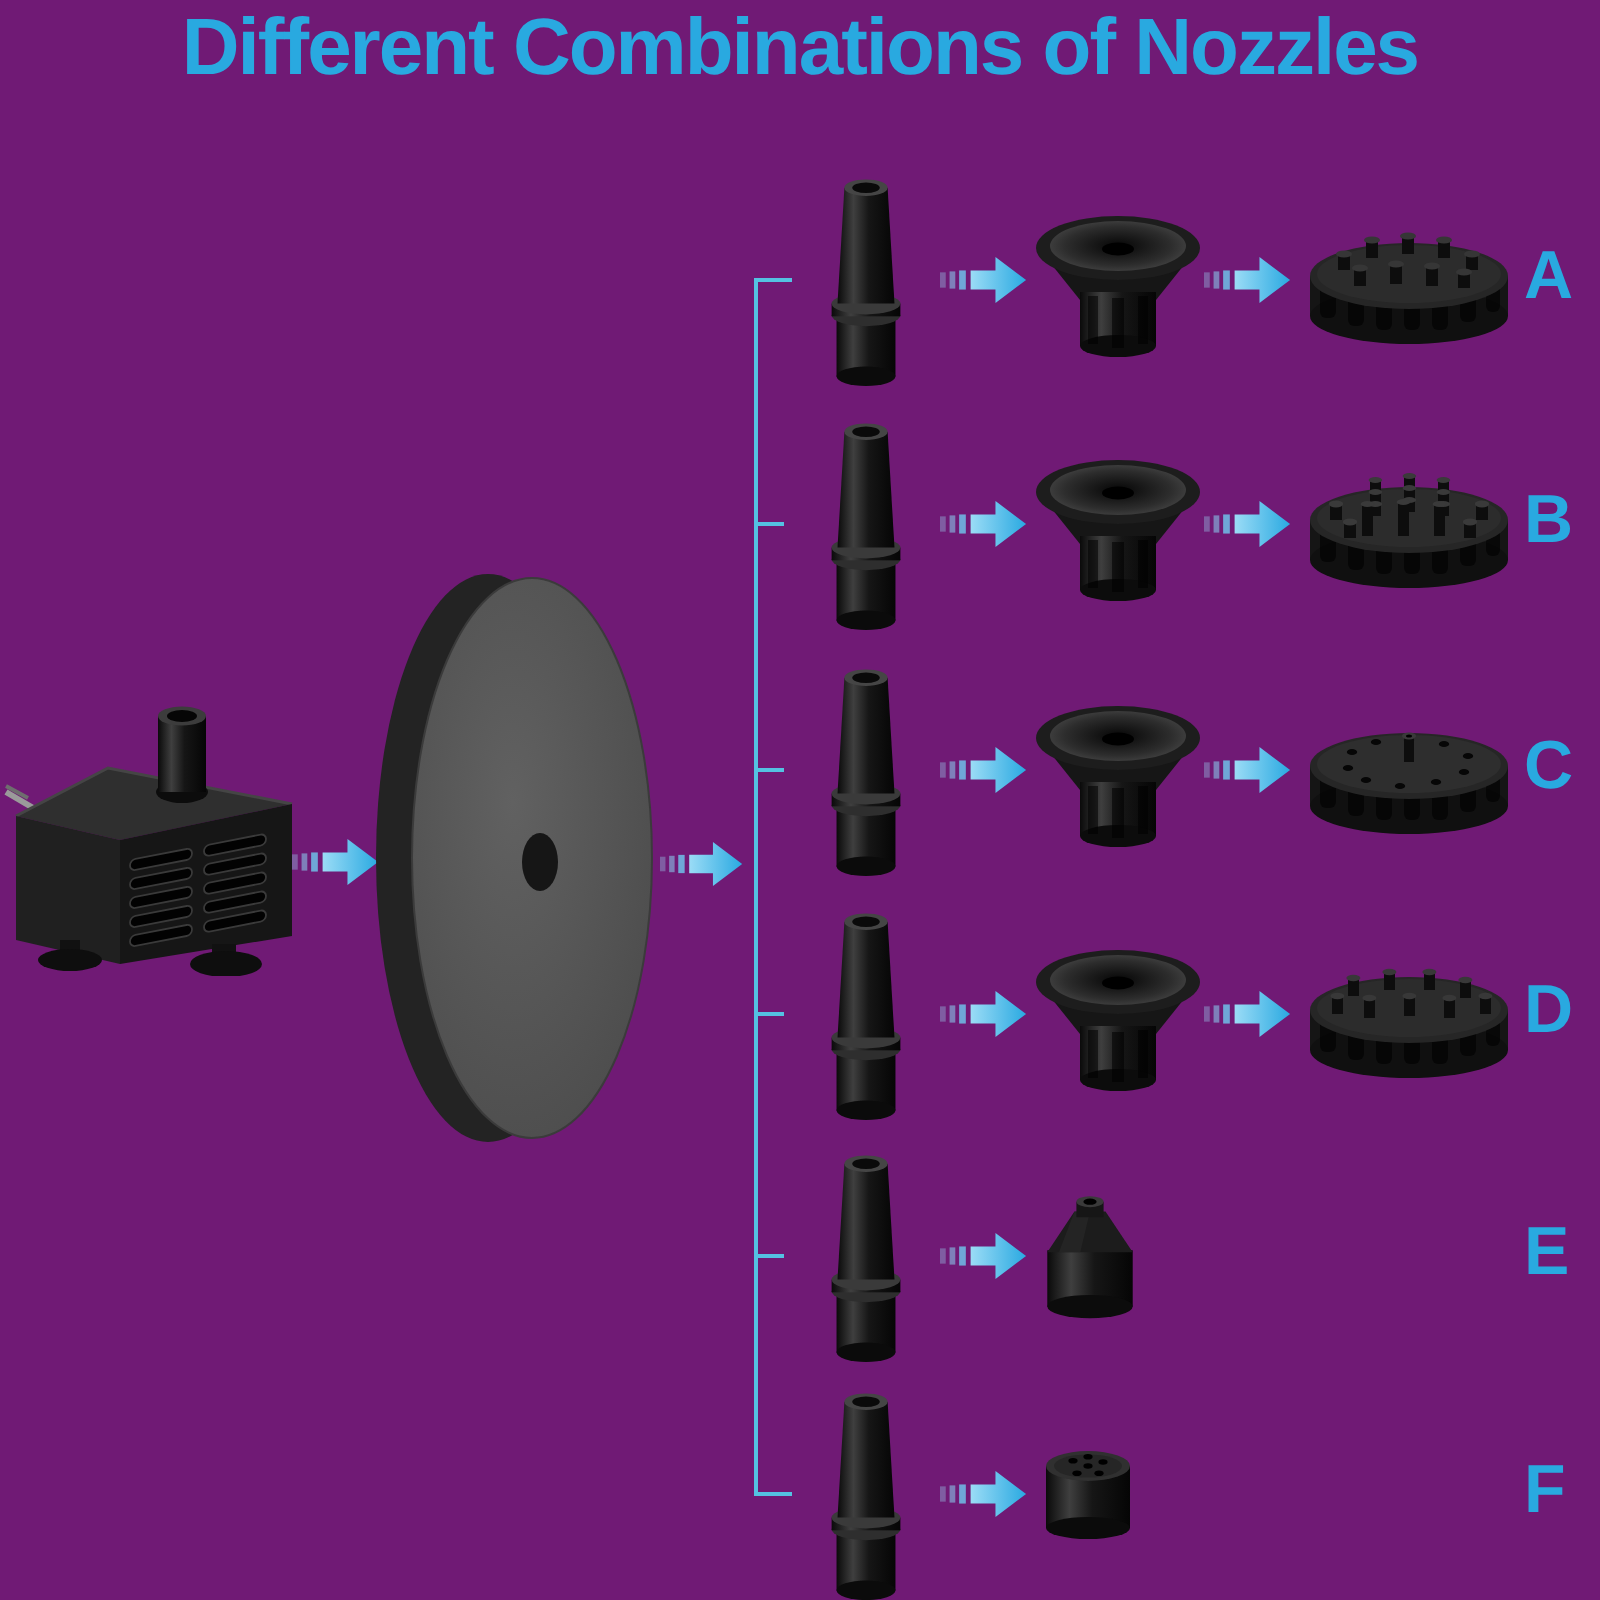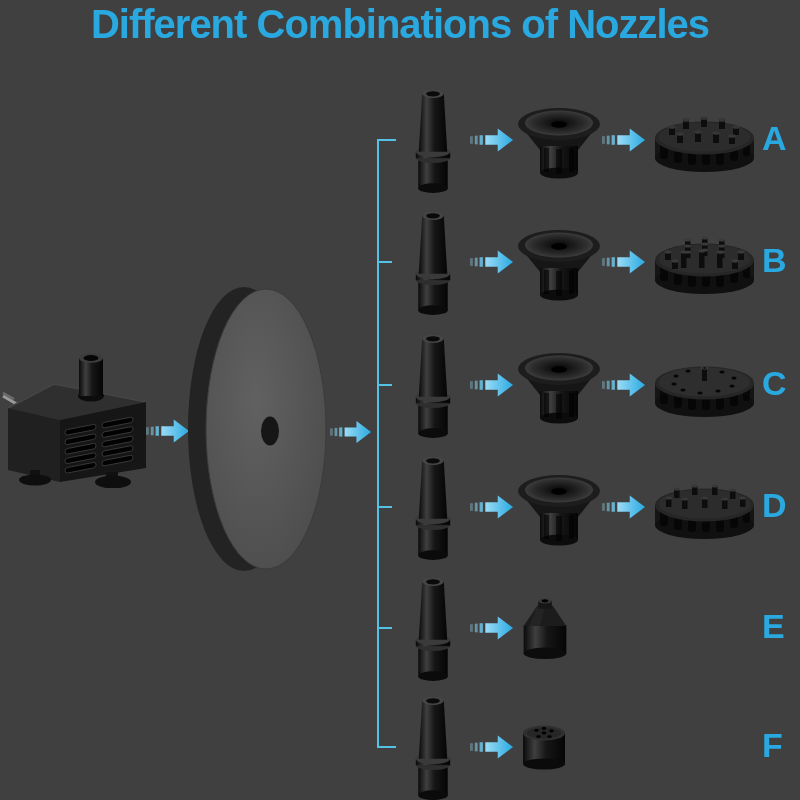--- a/index.html
+++ b/index.html
@@ -1,17 +1,17 @@
 <!DOCTYPE html>
 <html><head>
 <meta charset="utf-8">
 <style>
   html,body{margin:0;padding:0;background:#fff;}
   .canvas{
-    position:relative;width:800px;height:800px;background:#404040;overflow:hidden;
+    position:relative;width:800px;height:800px;background:#701a75;overflow:hidden;
     font-family:"Liberation Sans", sans-serif;
   }
   .title{
     position:absolute;top:2px;left:0;width:800px;text-align:center;
     font-size:40px;font-weight:700;letter-spacing:-1px;color:#29A9E0;
   }
   .abs{position:absolute;}
   .row{position:absolute;left:0;width:800px;height:120px;}
   .row-label{
     position:absolute;left:762px;top:36px;width:40px;height:44px;line-height:44px;

